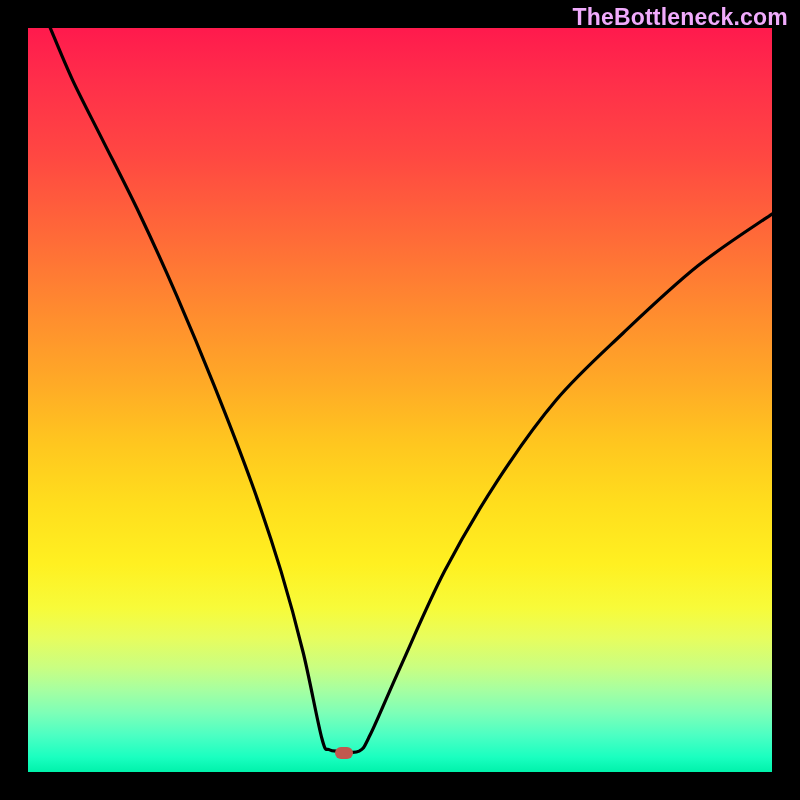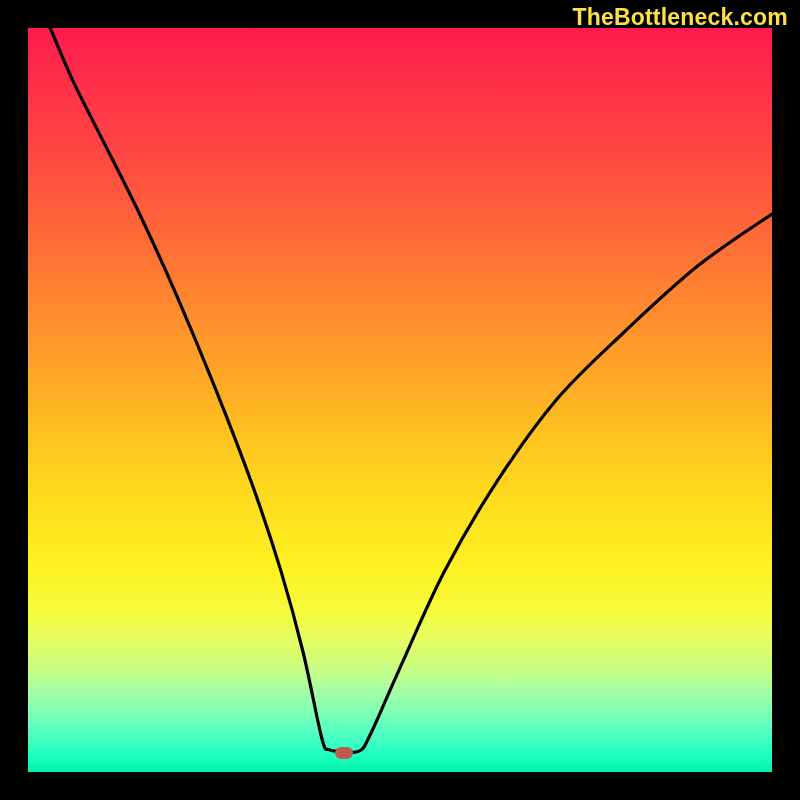--- a/index.html
+++ b/index.html
@@ -44,21 +44,21 @@
       #1affc0 98%,
       #00f2ab 100%);
   }
   .watermark {
     position: absolute;
     top: 4px;
     right: 12px;
     font-family: Arial, Helvetica, sans-serif;
     font-size: 23px;
     font-weight: 600;
-    color: #fde047;
+    color: #f0abfc;
     letter-spacing: 0.2px;
     user-select: none;
   }
   svg.curve {
     position: absolute;
     left: 28px;
     top: 28px;
     width: 744px;
     height: 744px;
     pointer-events: none;

